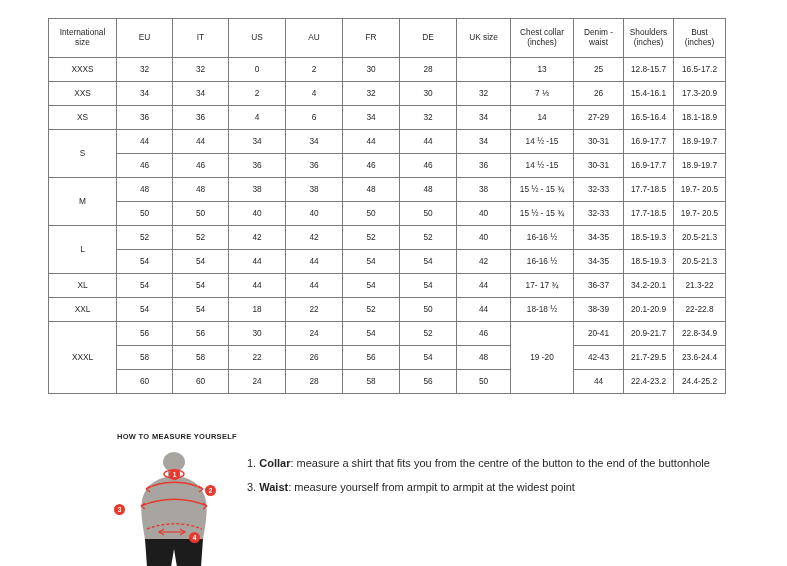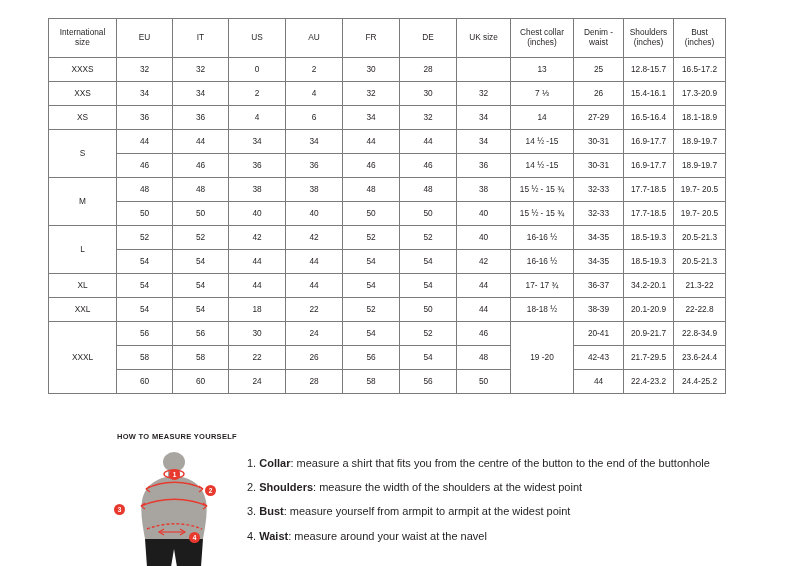--- a/index.html
+++ b/index.html
@@ -376,20 +376,18 @@
           <path d="M63 86 l5 -3 l-5 -3" stroke="#e8392e" stroke-width="1.2" fill="none"></path>
           <path d="M42 83 L68 83" stroke="#e8392e" stroke-width="1.2" fill="none"></path>
         </svg>
         <div class="badge b1">1</div>
         <div class="badge b2">2</div>
         <div class="badge b3">3</div>
         <div class="badge b4">4</div>
       </div>
       <ul class="measure-list">
           <li><span class="num">1.</span> <b>Collar</b><span>: measure a shirt that fits you from the centre of the button to the end of the buttonhole</span></li>
-          <li><span class="num">2.</span> <b>Shoulders</b><span>: measure the width of the shoulders at the widest point</span></li>
-          <li><span class="num">3.</span> <b>Bust</b><span>: measure yourself from armpit to armpit at the widest point</span></li>
-          <li><span class="num">4.</span> <b>Waist</b><span>: measure around your waist at the navel</span></li>
+          <li><span class="num">3.</span> <b>Waist</b><span>: measure yourself from armpit to armpit at the widest point</span></li>
         </ul>
     </div>
   </div>
 
 </div>
 
 </body></html>

